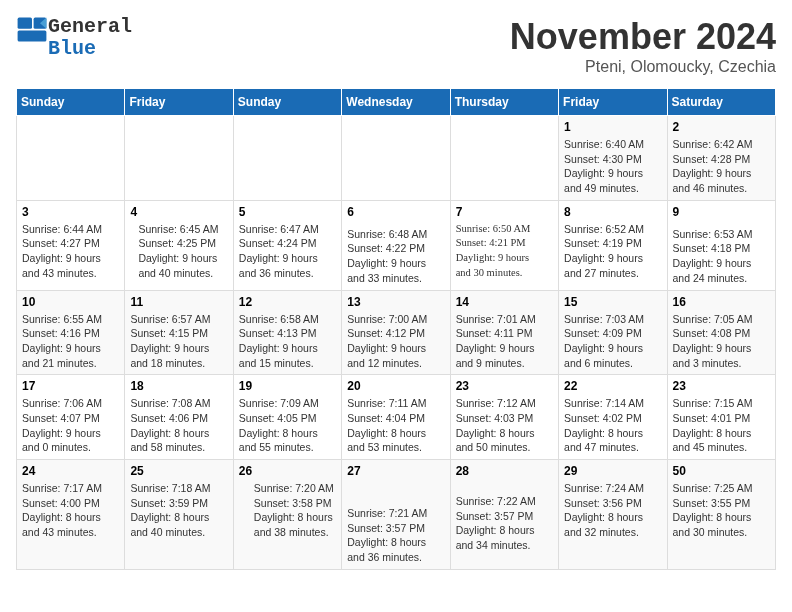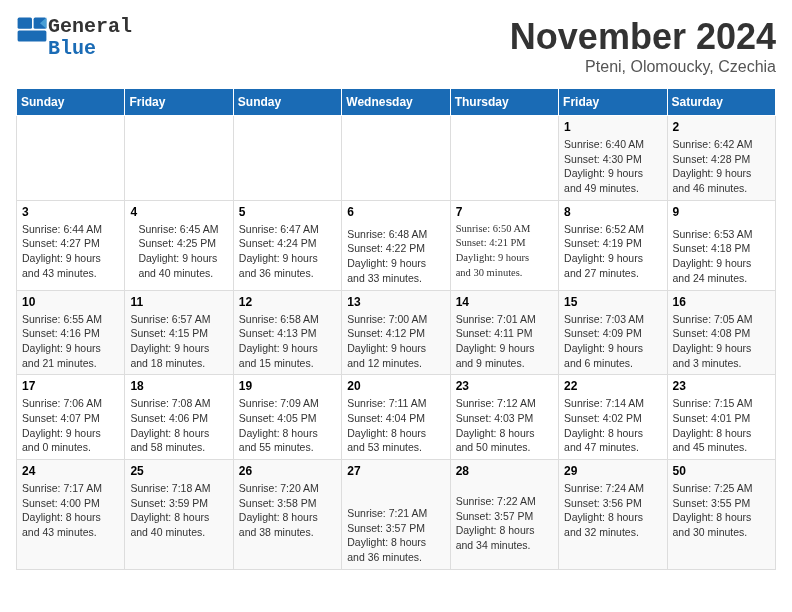--- a/index.html
+++ b/index.html
@@ -307,21 +307,21 @@
         </td>
         <td>
           <span class="day-num">25</span>
           <div class="day-detail" style="white-space: pre-line;">Sunrise: 7:18 AM
 Sunset: 3:59 PM
 Daylight: 8 hours
 and 40 minutes.</div>
         </td>
         <td>
           <span class="day-num">26</span>
-          <div class="day-detail" style="white-space: pre-line;">Sunrise: 7:20 AM
+          <div class="day-detail" style="white-space: pre-line; margin-left: 15px;">Sunrise: 7:20 AM
 Sunset: 3:58 PM
 Daylight: 8 hours
 and 38 minutes.</div>
         </td>
         <td>
           <span class="day-num">27</span>
           <div class="day-detail" style="white-space: pre-line; margin-top: 28px;">Sunrise: 7:21 AM
 Sunset: 3:57 PM
 Daylight: 8 hours
 and 36 minutes.</div>

